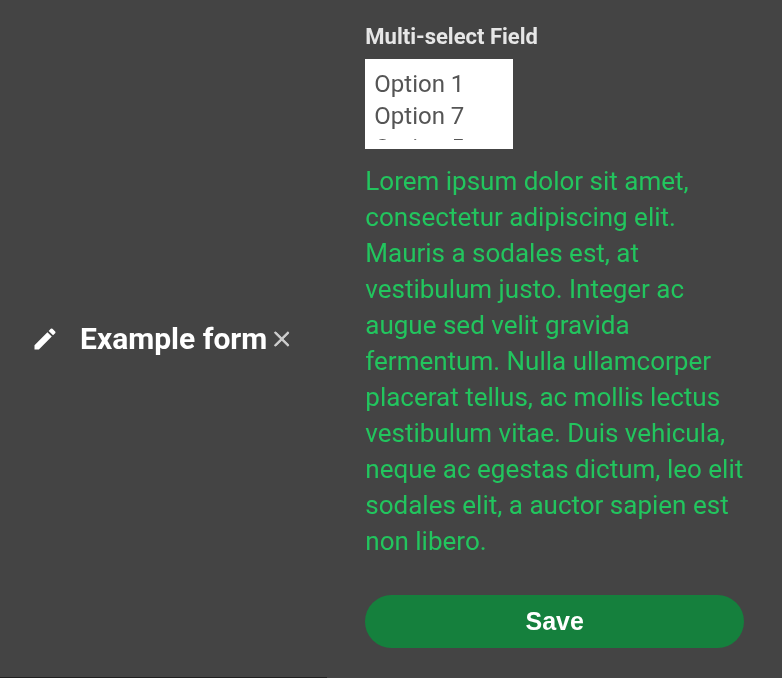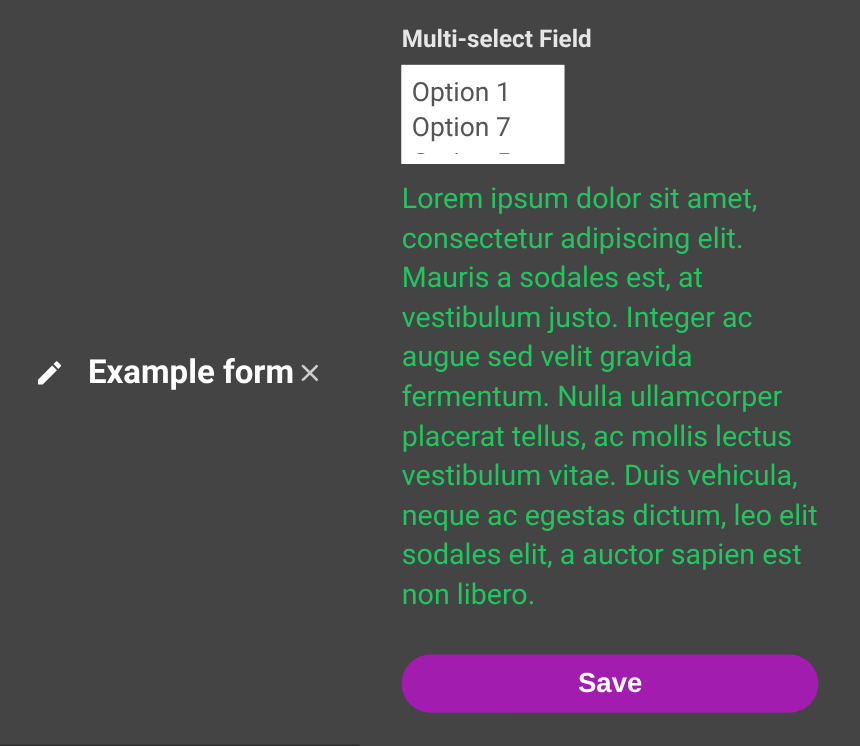--- a/index.html
+++ b/index.html
@@ -92,21 +92,21 @@
       cursor: pointer;
     }
     .description {
       font-size: 26px;
       line-height: 36px;
       font-weight: 400;
       color: #22c55e;
       margin-bottom: 36px;
     }
     .save-button {
-      background: #a21caf;
+      background: #15803d;
       color: #ffffff;
       border: none;
       border-radius: 28px;
       font-size: 25px;
       font-weight: 700;
       line-height: 1;
       padding: 14px 0;
       text-align: center;
       cursor: pointer;
       width: 100%;

